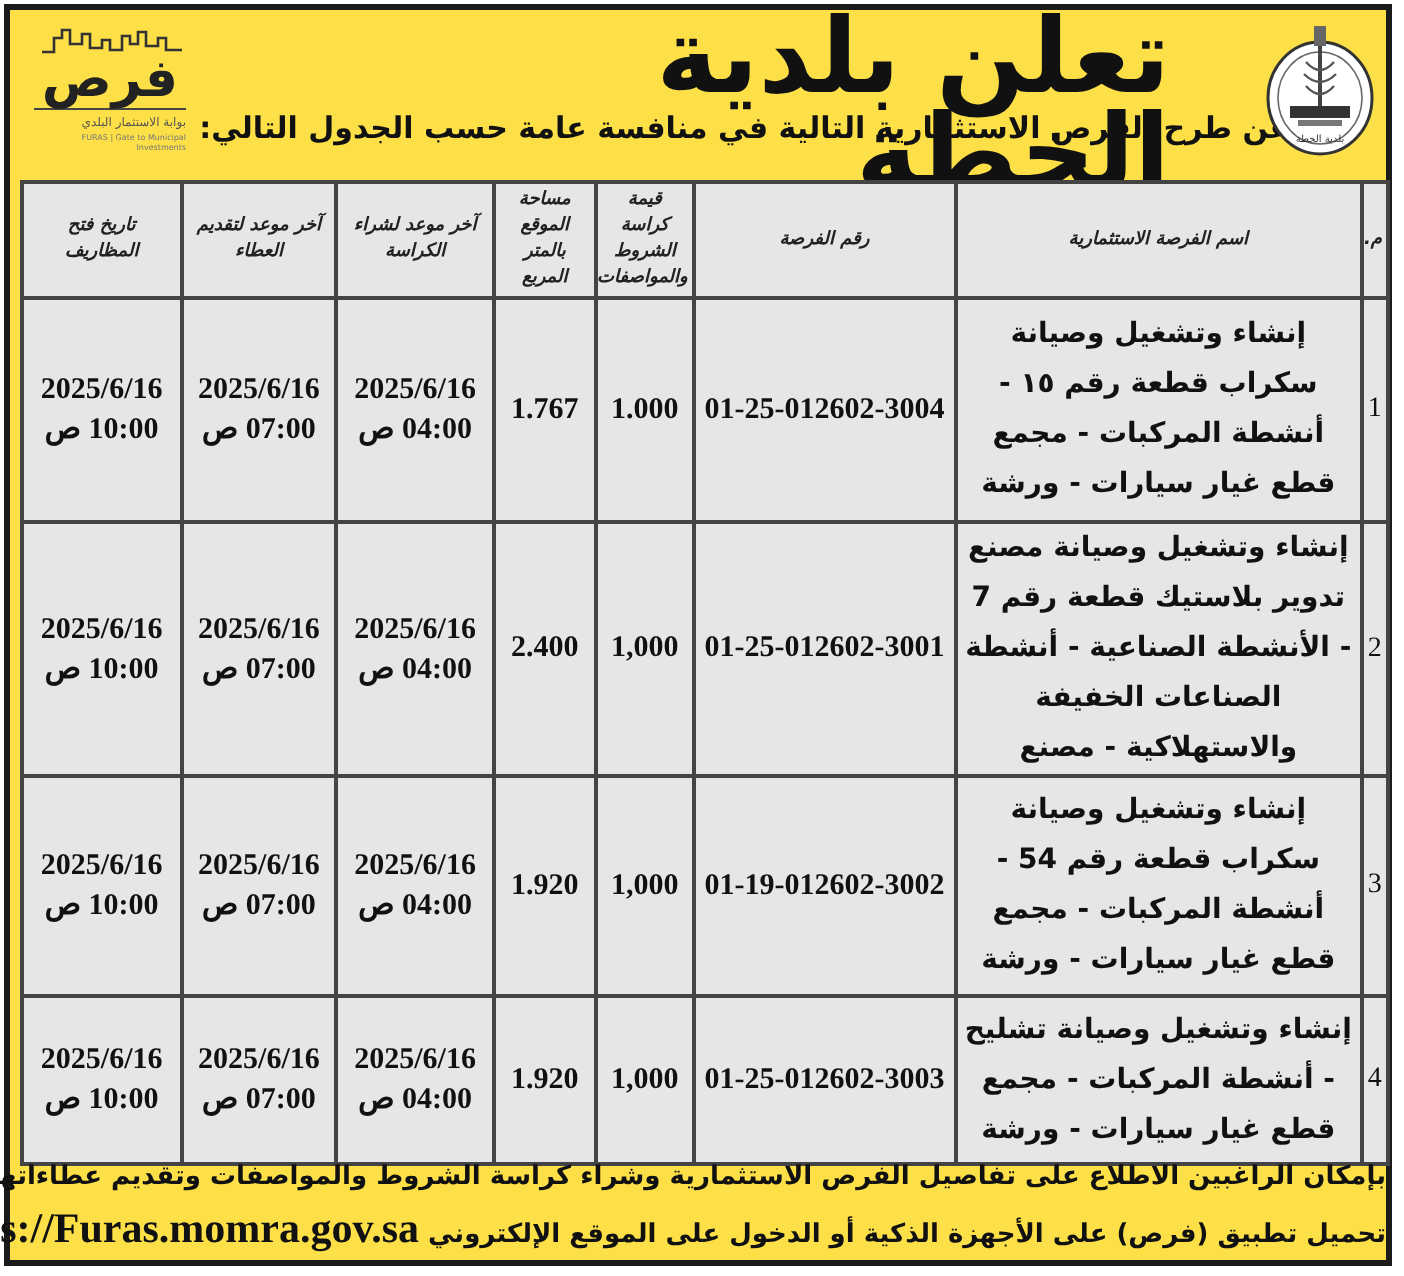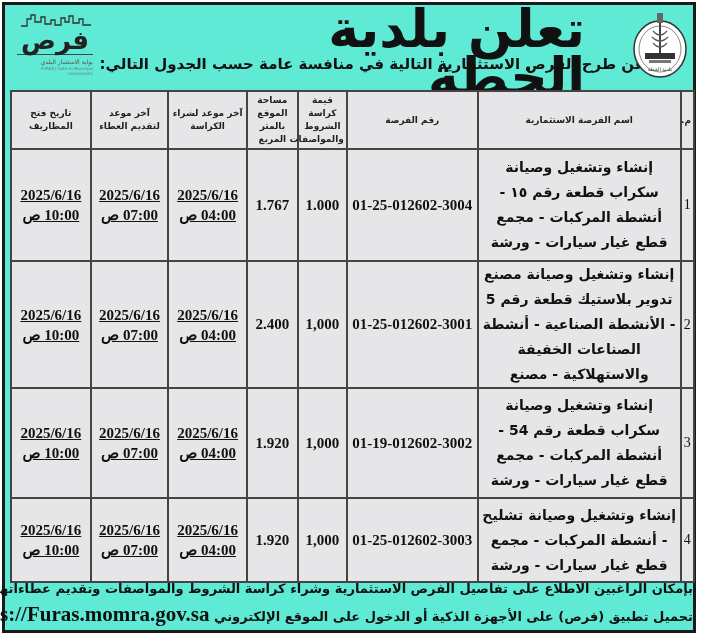--- a/index.html
+++ b/index.html
@@ -2,21 +2,21 @@
 <html><head>
   <meta charset="utf-8">
   <style>
     html, body { margin: 0; padding: 0; }
     body {
       width: 702px; height: 638px; background: #ffffff; overflow: hidden;
       font-family: "DejaVu Sans", sans-serif; color: #111;
     }
     .frame {
       position: absolute; left: 2px; top: 2px; width: 694px; height: 631px;
-      border: 3px solid #1a1a1a; box-sizing: border-box; background: #5eead4;
+      border: 3px solid #1a1a1a; box-sizing: border-box; background: #fde047;
     }
     .header { position: absolute; left: 0; top: 0; width: 100%; height: 86px; }
     .logo-left { position: absolute; left: 12px; top: 8px; width: 82px; height: 60px; }
     .logo-left .skyline { width: 70px; height: 14px; display: block; margin-left: 4px; }
     .logo-left .brand {
       font-family: "DejaVu Sans", sans-serif; font-size: 26px; font-weight: bold;
       line-height: 26px; color: #222; text-align: center; width: 76px; direction: rtl;
       border-bottom: 1px solid #444; padding-bottom: 1px;
     }
     .logo-left .tag-ar { font-size: 6px; color: #555; text-align: right; width: 76px; margin-top: 3px; direction: rtl; }
@@ -35,40 +35,40 @@
     }
     table.grid {
       position: absolute; left: 5px; top: 85px; width: 685px;
       border-collapse: collapse; direction: rtl; table-layout: fixed;
     }
     table.grid td, table.grid th {
       border: 2px solid #444; background: #e6e6e8; text-align: center; vertical-align: middle;
       padding: 0 2px;
     }
     table.grid th {
-      font-size: 9px; font-weight: bold; color: #222; height: 56px; line-height: 13px;
+      font-size: 9px; font-weight: bold; color: #222; height: 56px; line-height: 13px; font-style: italic;
     }
     .col-idx { width: 13px; }
     .col-name { width: 199px; }
     .col-num { width: 128px; }
     .col-price { width: 48px; }
     .col-area { width: 50px; }
     .col-d1 { width: 77px; }
     .col-d2 { width: 76px; }
     .col-d3 { width: 78px; }
     td.idx { font-family: "Liberation Serif", serif; font-size: 14px; }
     td.name {
       font-weight: bold; font-size: 14px; line-height: 25px; text-align: justify;
       text-align-last: center; padding: 2px 4px;
     }
     td.num, td.val {
       font-family: "Liberation Serif", serif; font-weight: bold; font-size: 15px; direction: ltr;
     }
     td.date {
-      font-family: "Liberation Serif", serif; font-weight: bold; font-size: 15px; line-height: 20px; text-decoration: underline;
+      font-family: "Liberation Serif", serif; font-weight: bold; font-size: 15px; line-height: 20px;
     }
     td.date .t { direction: rtl; display: block; }
     tr.r1 td { height: 110px; }
     tr.r2 td { height: 108px; }
     tr.r3 td { height: 108px; }
     tr.r4 td { height: 82px; }
     .footer {
       position: absolute; left: 0; top: 572px; width: 100%; text-align: center; direction: rtl;
     }
     .footer .l1 { font-weight: bold; font-size: 13px; line-height: 24px; white-space: nowrap; }
@@ -148,21 +148,21 @@
           <span>2025/6/16</span>
           <span class="t">07:00 ص</span>
         </td>
         <td class="date">
           <span>2025/6/16</span>
           <span class="t">10:00 ص</span>
         </td>
       </tr>
       <tr class="r2">
         <td class="idx">2</td>
-        <td class="name">إنشاء وتشغيل وصيانة مصنع تدوير بلاستيك قطعة رقم 5 - الأنشطة الصناعية - أنشطة الصناعات الخفيفة والاستهلاكية - مصنع</td>
+        <td class="name">إنشاء وتشغيل وصيانة مصنع تدوير بلاستيك قطعة رقم 7 - الأنشطة الصناعية - أنشطة الصناعات الخفيفة والاستهلاكية - مصنع</td>
         <td class="num">01-25-012602-3001</td>
         <td class="val">1,000</td>
         <td class="val">2.400</td>
         <td class="date">
           <span>2025/6/16</span>
           <span class="t">04:00 ص</span>
         </td>
         <td class="date">
           <span>2025/6/16</span>
           <span class="t">07:00 ص</span>

